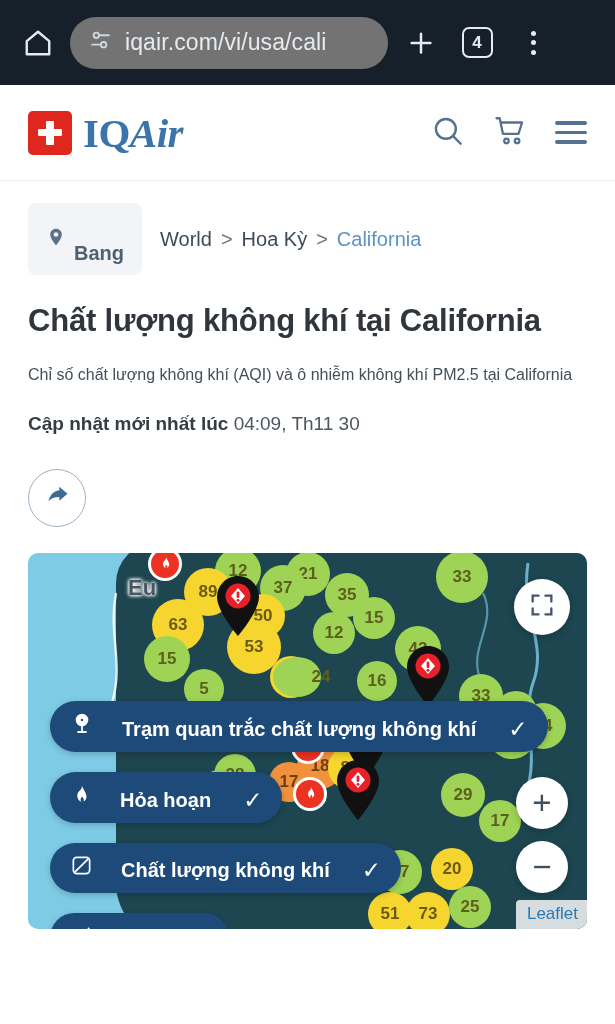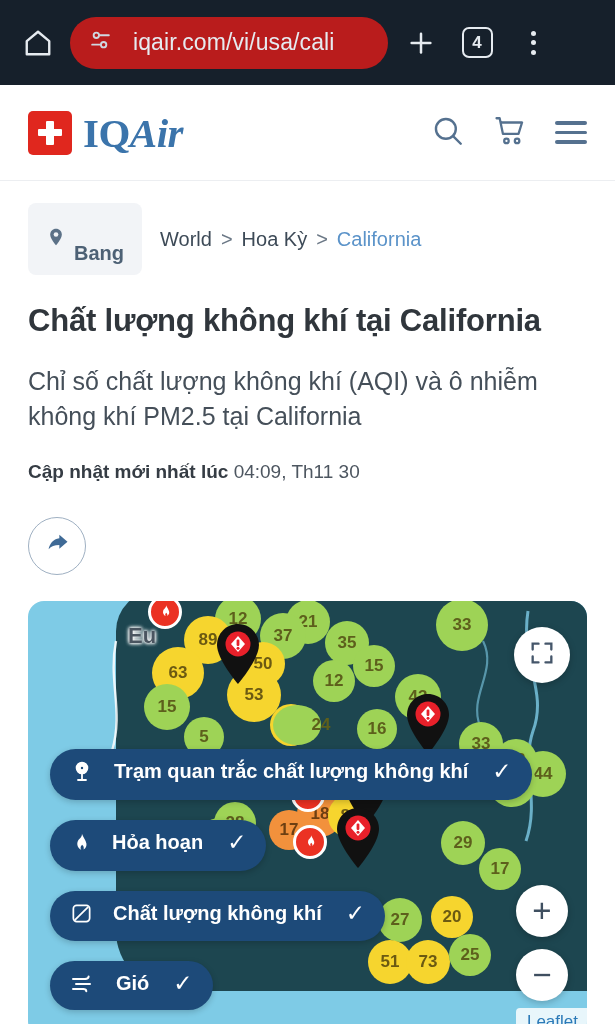--- a/index.html
+++ b/index.html
@@ -11,22 +11,22 @@
     color: #2e3a45;
   }
 
   
   .browser-bar {
     height: 85px; background: #16202b;
     display: flex; align-items: center; padding: 0 16px; gap: 10px;
   }
   .home-btn { width: 44px; height: 44px; display:flex; align-items:center; justify-content:center; flex:0 0 auto; }
   .url-pill {
-    flex: 1 1 auto; height: 52px; background: #b91c1c; border-radius: 26px;
-    display: flex; align-items: center; gap: 20px; padding: 0 18px;
+    flex: 1 1 auto; height: 52px; background: #737373; border-radius: 26px;
+    display: flex; align-items: center; gap: 12px; padding: 0 18px;
     min-width: 0; max-width: 318px;
   }
   .url-text {
     color: #e6ebf0; font-size: 23px; white-space: nowrap; overflow: hidden;
     letter-spacing: .1px;
   }
   .chrome-btn { width: 46px; height: 46px; display:flex; align-items:center; justify-content:center; flex:0 0 auto; }
   .tab-count {
     width: 31px; height: 31px; border: 2.6px solid #e6ebf0; border-radius: 7px;
     display: flex; align-items: center; justify-content: center;
@@ -66,34 +66,34 @@
   .badge-bang-label { font-size: 20px; font-weight: 700; color: #4d6175; margin-top: 29px; }
   .crumbs { font-size: 20px; color: #3d4a57; display: flex; align-items: center; gap: 9px; }
   .crumbs .sep { color: #6b7886; }
   .crumbs .cur { color: #5b93c9; }
 
   .page-title {
     font-size: 31px; line-height: 1.32; font-weight: 700; color: #30363c;
     margin: 26px 0 0 0; letter-spacing: -.2px;
   }
   .page-sub {
-    font-size: 25px; line-height: 1.42; color: #454f59; margin: 22px 0 0 0; font-weight: 400;
+    font-size: 16px; line-height: 1.42; color: #454f59; margin: 22px 0 0 0; font-weight: 400;
   }
   .updated { font-size: 19px; color: #4d5660; margin: 26px 0 0 0; }
   .updated b { font-weight: 700; color: #353c44; }
 
   .share-btn {
     width: 58px; height: 58px; border: 1.6px solid #9fb0c2; border-radius: 50%;
     display: flex; align-items: center; justify-content: center; margin: 34px 0 0 0;
   }
 
   
   .map-wrap {
-    position: relative; margin: 26px 28px 0 28px; height: 436px;
-    border-radius: 16px; overflow: hidden; background: #7ecbe6;
+    position: relative; margin: 26px 28px 0 28px; height: 376px;
+    border-radius: 10px; overflow: hidden; background: #7ecbe6;
   }
   .map-land {
     position: absolute; left: 88px; top: -10px; width: 520px; height: 400px;
     background: #1d4650; border-radius: 40px 0 0 60px;
   }
   .map-rivers { position:absolute; inset:0; }
   .bubble {
     position: absolute; border-radius: 50%;
     display: flex; align-items: center; justify-content: center;
     font-size: 17px; font-weight: 700; color: #5d5f1c;
@@ -115,21 +115,21 @@
     box-shadow: 0 2px 7px rgba(0,0,0,.22);
   }
   .ctrl-fs { width: 56px; height: 56px; right: 17px; top: 26px; }
   .ctrl-zin { width: 52px; height: 52px; right: 19px; bottom: 100px; }
   .ctrl-zout{ width: 52px; height: 52px; right: 19px; bottom: 36px; }
   .ctrl-sign { font-size: 33px; color: #3f4f60; line-height: 1; font-weight: 300; }
 
   .layer-pills { position: absolute; left: 22px; top: 148px; display: flex; flex-direction: column; gap: 20px; align-items: flex-start; }
   .pill {
     background: #1d4a79; color: #fff; border-radius: 30px;
-    display: flex; align-items: flex-start; gap: 20px;
+    display: flex; align-items: flex-end; gap: 28px;
     padding: 11px 20px; font-size: 20px; font-weight: 700;
     box-shadow: 0 2px 6px rgba(0,0,0,.2);
   }
   .pill .check { font-size: 23px; line-height: 1; margin-left: 4px; font-weight: 400; }
 
   .leaflet-attr {
     position: absolute; right: 0; bottom: 0; background: rgba(255,255,255,.82);
     color: #2b7ab8; font-size: 17px; padding: 4px 9px 5px 11px; border-radius: 4px 0 0 0;
   }
   .city-label {

